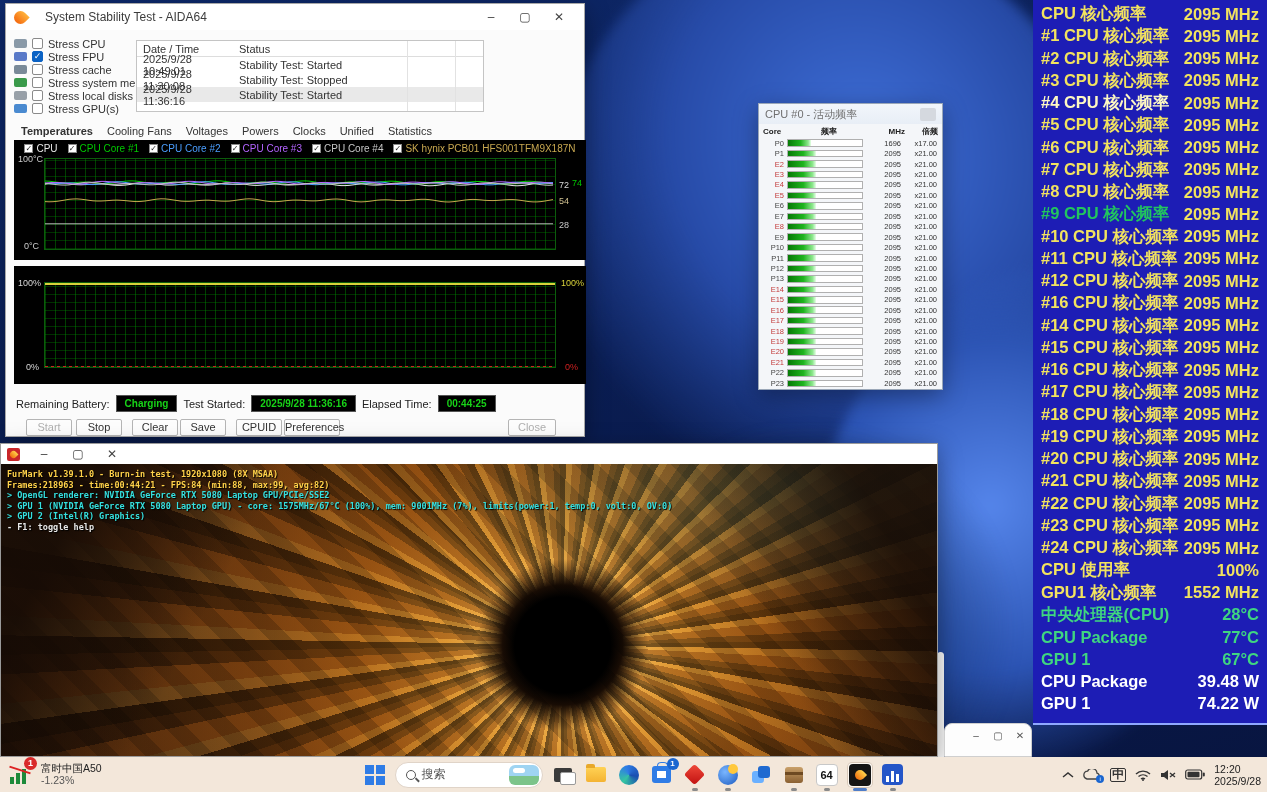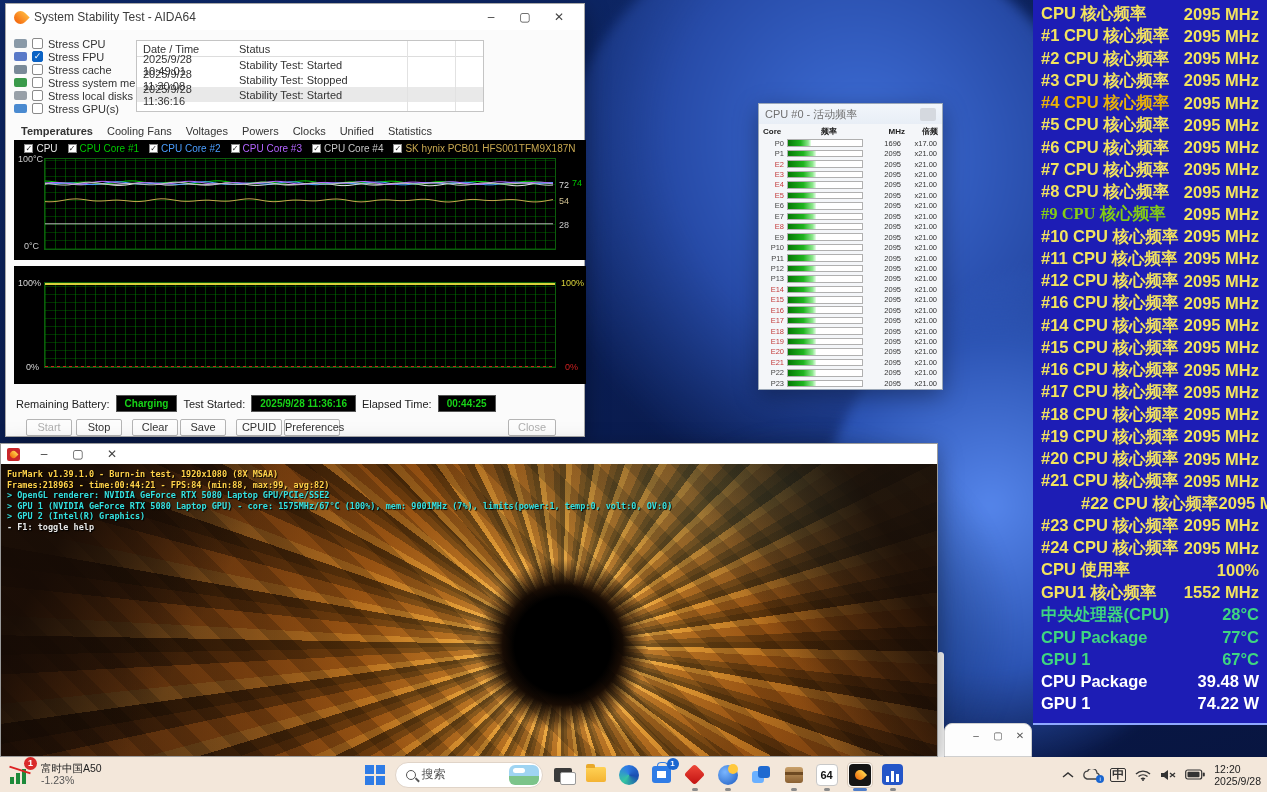--- a/index.html
+++ b/index.html
@@ -5,21 +5,21 @@
   *{margin:0;padding:0;box-sizing:border-box}
   html,body{width:1267px;height:792px;overflow:hidden;font-family:"Liberation Sans",sans-serif}
   
   #desktop{position:relative;width:1267px;height:792px;background:linear-gradient(160deg,#0e2a6e 0%,#0a1d52 45%,#081540 100%);overflow:hidden}
   .petal{position:absolute;border-radius:50%;filter:blur(6px)}
   .p1{left:560px;top:-80px;width:560px;height:620px;background:radial-gradient(ellipse at 60% 40%,#3f6fd8 0%,#274ba8 40%,rgba(10,25,80,0) 72%);transform:rotate(-25deg)}
   .p2{left:820px;top:260px;width:420px;height:520px;background:radial-gradient(ellipse at 40% 50%,#5585ea 0%,#2c54b4 45%,rgba(10,25,80,0) 75%);transform:rotate(20deg)}
   .p3{left:600px;top:420px;width:420px;height:420px;background:radial-gradient(ellipse at 50% 50%,#123065 0%,rgba(8,20,64,0) 70%)}
   
   .win{position:absolute;background:#f7f7f7;border:1px solid #a8a8a8;box-shadow:0 6px 22px rgba(0,0,0,.35)}
-  .tbar{display:flex;align-items:center;height:26px;background:#fff;padding:0 8px;gap:7px}
+  .tbar{display:flex;align-items:center;height:26px;background:#fff;padding:0 8px;gap:18px}
   .tbar .ttl{font-size:12px;color:#3c3c3c;flex:1;white-space:nowrap;overflow:hidden}
   .wctl{display:flex;gap:0}
   .wbtn{width:34px;height:24px;display:flex;align-items:center;justify-content:center;font-size:12px;color:#444}
   .flame{width:13px;height:13px;background:linear-gradient(180deg,#ffb33c,#f4690f);border-radius:50% 0 50% 50%;transform:rotate(45deg)}
   
   #aida{left:5px;top:3px;width:580px;height:434px;background:#fbfbfb}
   .stress{position:absolute;left:8px;top:33px}
   .stress-row{display:flex;align-items:center;gap:5px;height:13px;margin-bottom:0}
   .dev-icon{width:13px;height:9px;border-radius:2px;display:inline-block}
   .cb{width:11px;height:11px;border:1px solid #8a8a8a;background:#fff;font-size:9px;line-height:9px;color:#fff;text-align:center;border-radius:2px}
@@ -522,41 +522,41 @@
       </div>
       <div class="srow">
         <span style="color: rgb(242, 227, 95);">#2 CPU 核心频率</span>
         <span style="color: rgb(242, 227, 95);">2095 MHz</span>
       </div>
       <div class="srow">
         <span style="color: rgb(242, 227, 95);">#3 CPU 核心频率</span>
         <span style="color: rgb(242, 227, 95);">2095 MHz</span>
       </div>
       <div class="srow">
-        <span style="color: #eab308;">#4 CPU 核心频率</span>
+        <span style="color: #fef9c3;">#4 CPU 核心频率</span>
         <span style="color: rgb(242, 227, 95);">2095 MHz</span>
       </div>
       <div class="srow">
         <span style="color: rgb(242, 227, 95);">#5 CPU 核心频率</span>
         <span style="color: rgb(242, 227, 95);">2095 MHz</span>
       </div>
       <div class="srow">
         <span style="color: rgb(242, 227, 95);">#6 CPU 核心频率</span>
         <span style="color: rgb(242, 227, 95);">2095 MHz</span>
       </div>
       <div class="srow">
         <span style="color: rgb(242, 227, 95);">#7 CPU 核心频率</span>
         <span style="color: rgb(242, 227, 95);">2095 MHz</span>
       </div>
       <div class="srow">
         <span style="color: rgb(242, 227, 95);">#8 CPU 核心频率</span>
         <span style="color: rgb(242, 227, 95);">2095 MHz</span>
       </div>
       <div class="srow">
-        <span style="color: #84cc16; font-family: Liberation Serif, serif;">#9 CPU 核心频率</span>
+        <span style="color: #22c55e;">#9 CPU 核心频率</span>
         <span style="color: rgb(242, 227, 95);">2095 MHz</span>
       </div>
       <div class="srow">
         <span style="color: rgb(242, 227, 95);">#10 CPU 核心频率</span>
         <span style="color: rgb(242, 227, 95);">2095 MHz</span>
       </div>
       <div class="srow">
         <span style="color: rgb(242, 227, 95);">#11 CPU 核心频率</span>
         <span style="color: rgb(242, 227, 95);">2095 MHz</span>
       </div>
@@ -594,21 +594,21 @@
       </div>
       <div class="srow">
         <span style="color: rgb(242, 227, 95);">#20 CPU 核心频率</span>
         <span style="color: rgb(242, 227, 95);">2095 MHz</span>
       </div>
       <div class="srow">
         <span style="color: rgb(242, 227, 95);">#21 CPU 核心频率</span>
         <span style="color: rgb(242, 227, 95);">2095 MHz</span>
       </div>
       <div class="srow">
-        <span style="color: rgb(242, 227, 95); margin-left: 40px;">#22 CPU 核心频率</span>
+        <span style="color: rgb(242, 227, 95);">#22 CPU 核心频率</span>
         <span style="color: rgb(242, 227, 95);">2095 MHz</span>
       </div>
       <div class="srow">
         <span style="color: rgb(242, 227, 95);">#23 CPU 核心频率</span>
         <span style="color: rgb(242, 227, 95);">2095 MHz</span>
       </div>
       <div class="srow">
         <span style="color: rgb(242, 227, 95);">#24 CPU 核心频率</span>
         <span style="color: rgb(242, 227, 95);">2095 MHz</span>
       </div>

